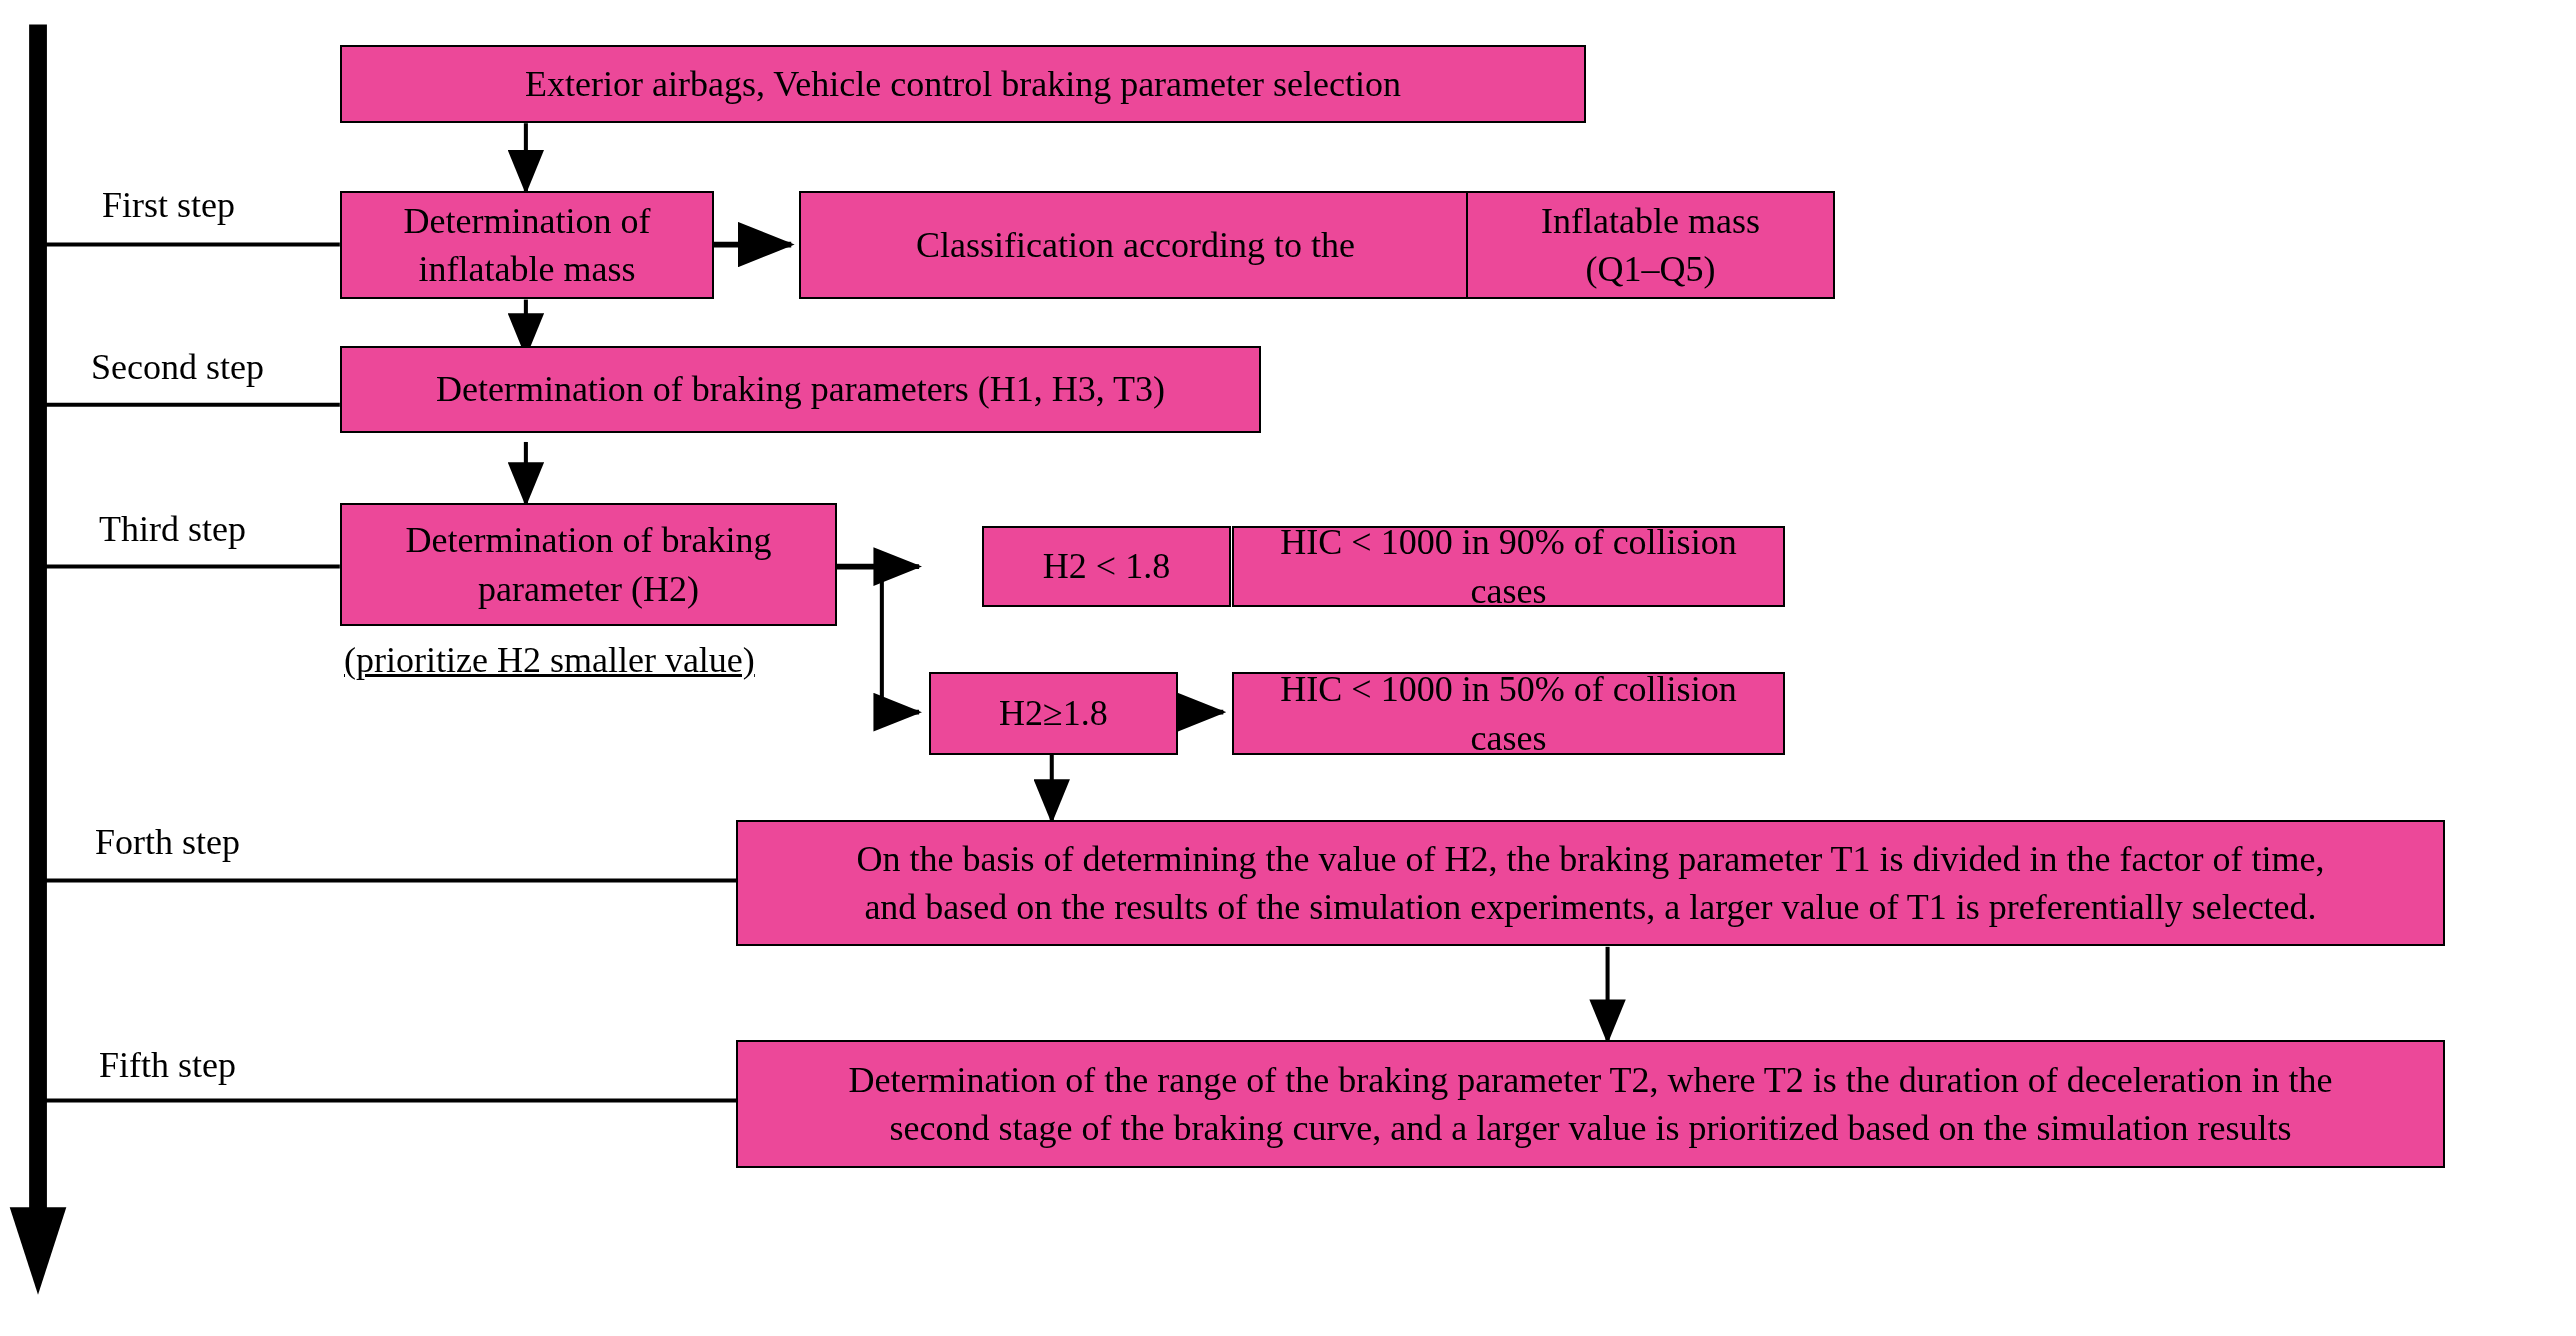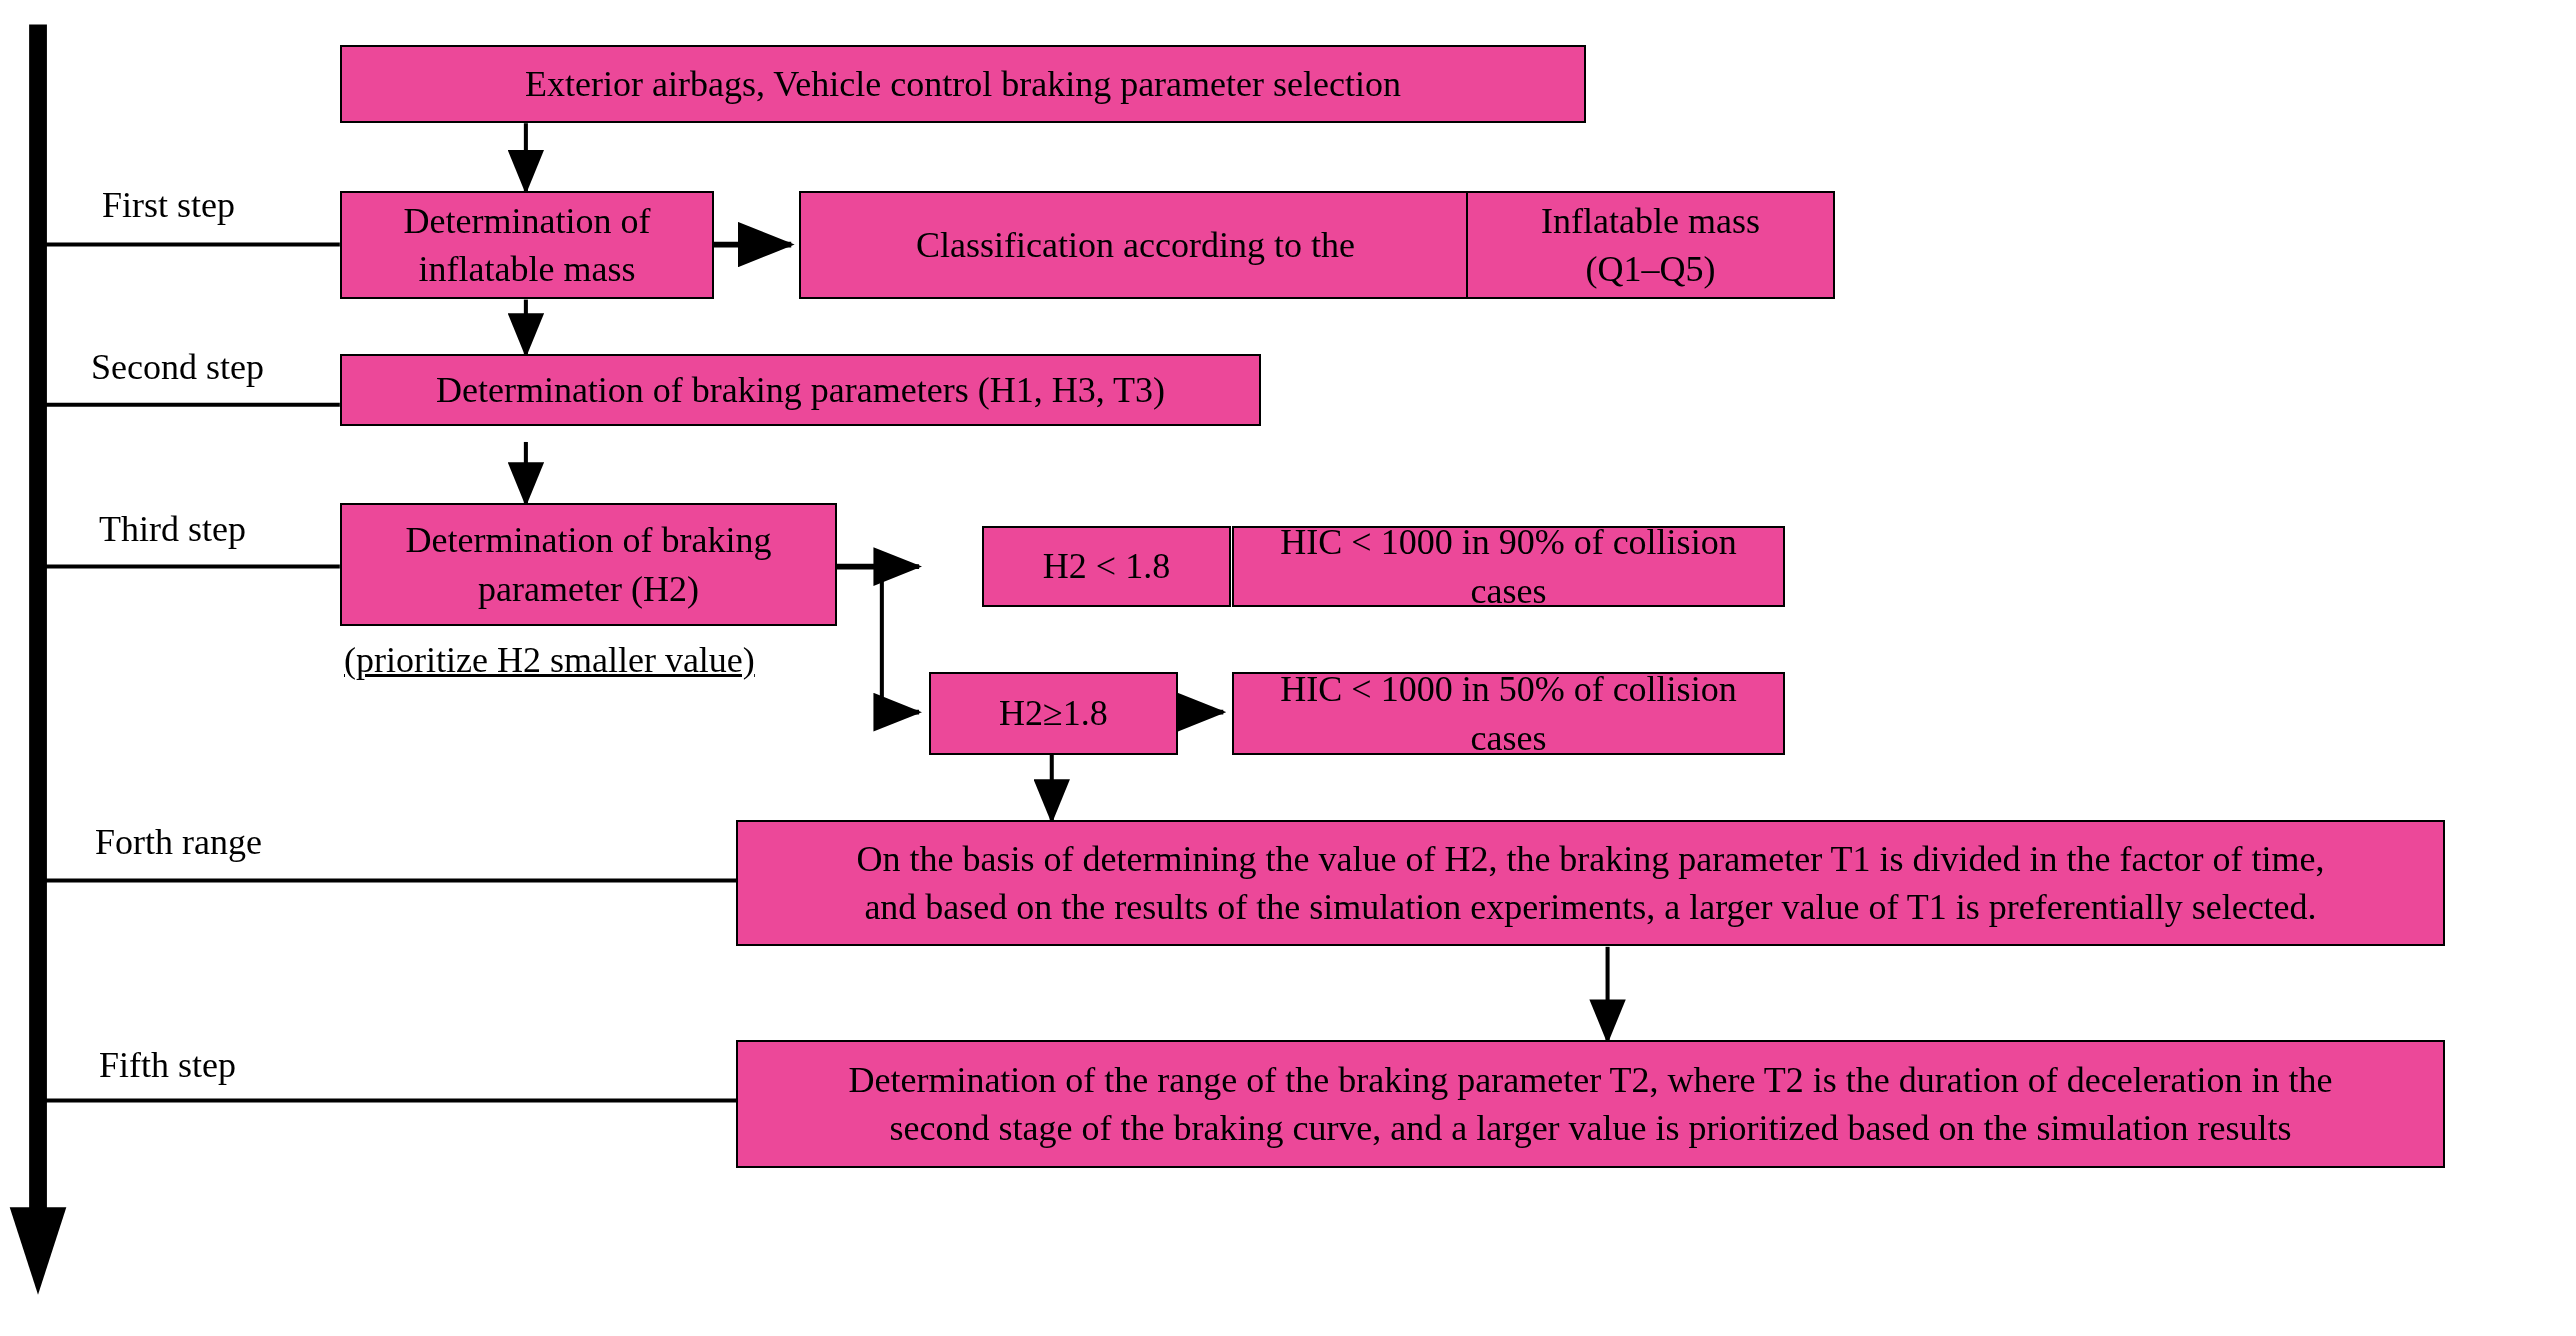--- a/index.html
+++ b/index.html
@@ -94,21 +94,21 @@
     <line x1="1456" y1="880" x2="1512" y2="880" stroke="#000000" stroke-width="6" marker-end="url(#ahBig)"></line>
 
     <line x1="1300" y1="932" x2="1300" y2="1014" stroke="#000000" stroke-width="5" marker-end="url(#ah)"></line>
 
     <line x1="1987" y1="1170" x2="1987" y2="1286" stroke="#000000" stroke-width="5" marker-end="url(#ah)"></line>
   </svg>
 
   <div class="steplabel" style="left:102px; top:184px;">First step</div>
   <div class="steplabel" style="left:91px; top:346px;">Second step</div>
   <div class="steplabel" style="left:99px; top:508px;">Third step</div>
-  <div class="steplabel" style="left:95px; top:821px;">Forth range</div>
+  <div class="steplabel" style="left:95px; top:821px;">Forth step</div>
   <div class="steplabel" style="left:99px; top:1044px;">Fifth step</div>
 
   <div class="node" style="left:340px; top:45px; width:1246px; height:78px;">
     <span class="txt">Exterior airbags, Vehicle control braking parameter selection</span>
   </div>
 
   <div class="node" style="left:340px; top:191px; width:374px; height:108px;">
     <span class="txt">
       <span>Determination of</span><br>
       <span>inflatable mass</span>
@@ -121,21 +121,21 @@
     </span>
   </div>
 
   <div class="node" style="left:1466px; top:191px; width:369px; height:108px;">
     <span class="txt">
       <span>Inflatable mass</span><br>
       <span>(Q1–Q5)</span>
     </span>
   </div>
 
-  <div class="node" style="left:340px; top:354px; width:921px; height:72px;">
+  <div class="node" style="left:340px; top:346px; width:921px; height:87px;">
     <span class="txt">Determination of braking parameters (H1, H3, T3)</span>
   </div>
 
   <div class="node" style="left:340px; top:503px; width:497px; height:123px;">
     <span class="txt">
       <span>Determination of braking</span><br>
       <span>parameter (H2)</span>
     </span>
   </div>
 

